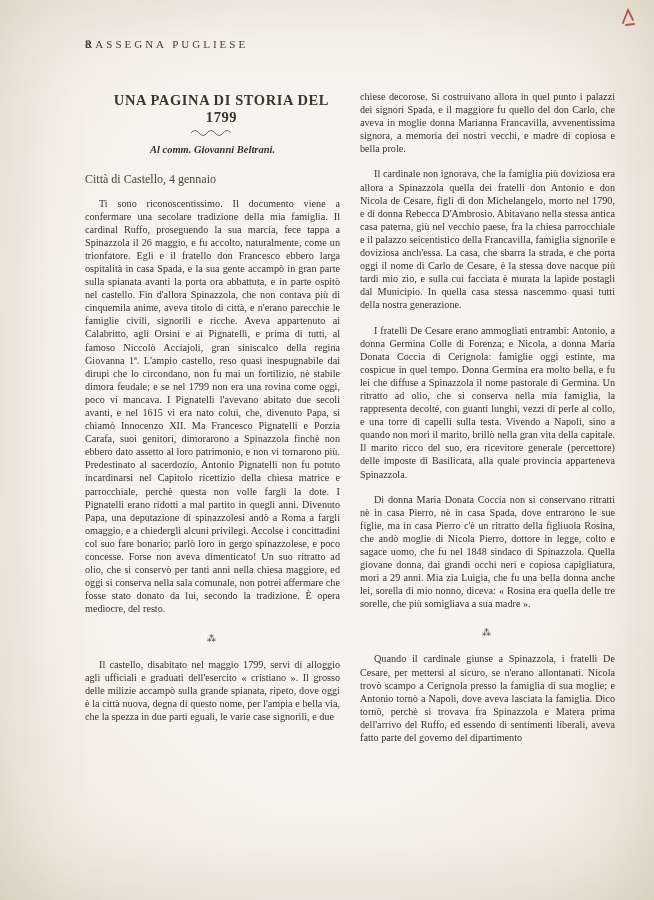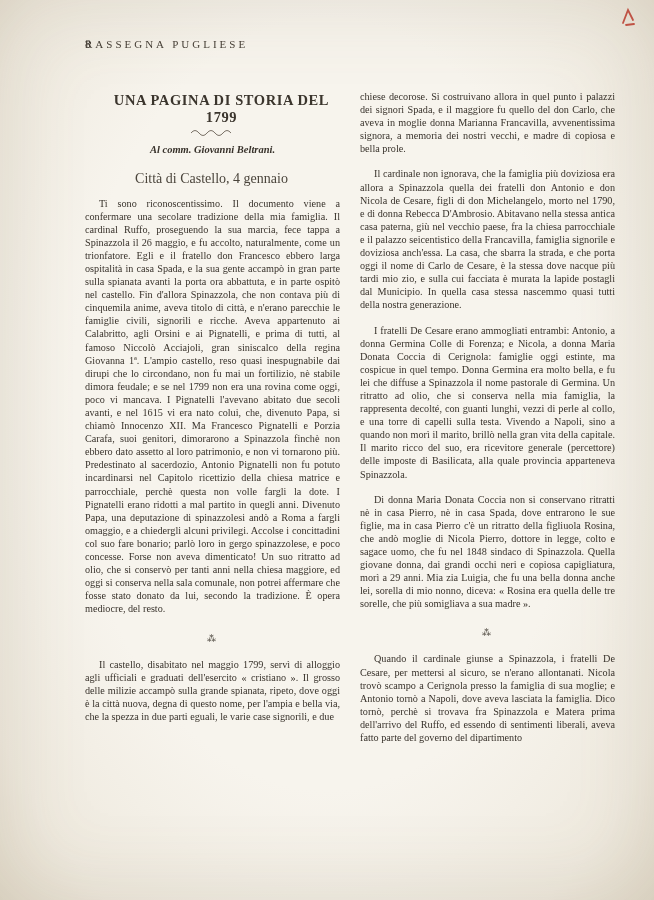--- a/index.html
+++ b/index.html
@@ -27,21 +27,21 @@
     margin:14px 0 2px 18px;
     font-size:14.5px;font-weight:bold;letter-spacing:0.6px;
     text-align:center;color:#3b352d;
   }
   .flourish{text-align:center;height:10px;line-height:8px;margin-bottom:6px;}
   .dedication{
     text-align:center;font-size:10.5px;font-weight:bold;font-style:italic;
     margin:6px 0 19px 0;
   }
   .dateline{
-    text-align:center;font-size:14px;line-height:10.5px;color:#4a443b;
+    text-align:left;font-size:12px;line-height:10.5px;color:#4a443b;
     margin:4px 2px 12px 0;
   }
   p.body{
     margin:12px 0 3px 0;
     font-size:10.2px;line-height:13.1px;
     text-align:justify;
   }
   p.indent{text-indent:14px;}
   .sep{
     text-align:center;font-size:9px;letter-spacing:2px;color:#4a443c;

